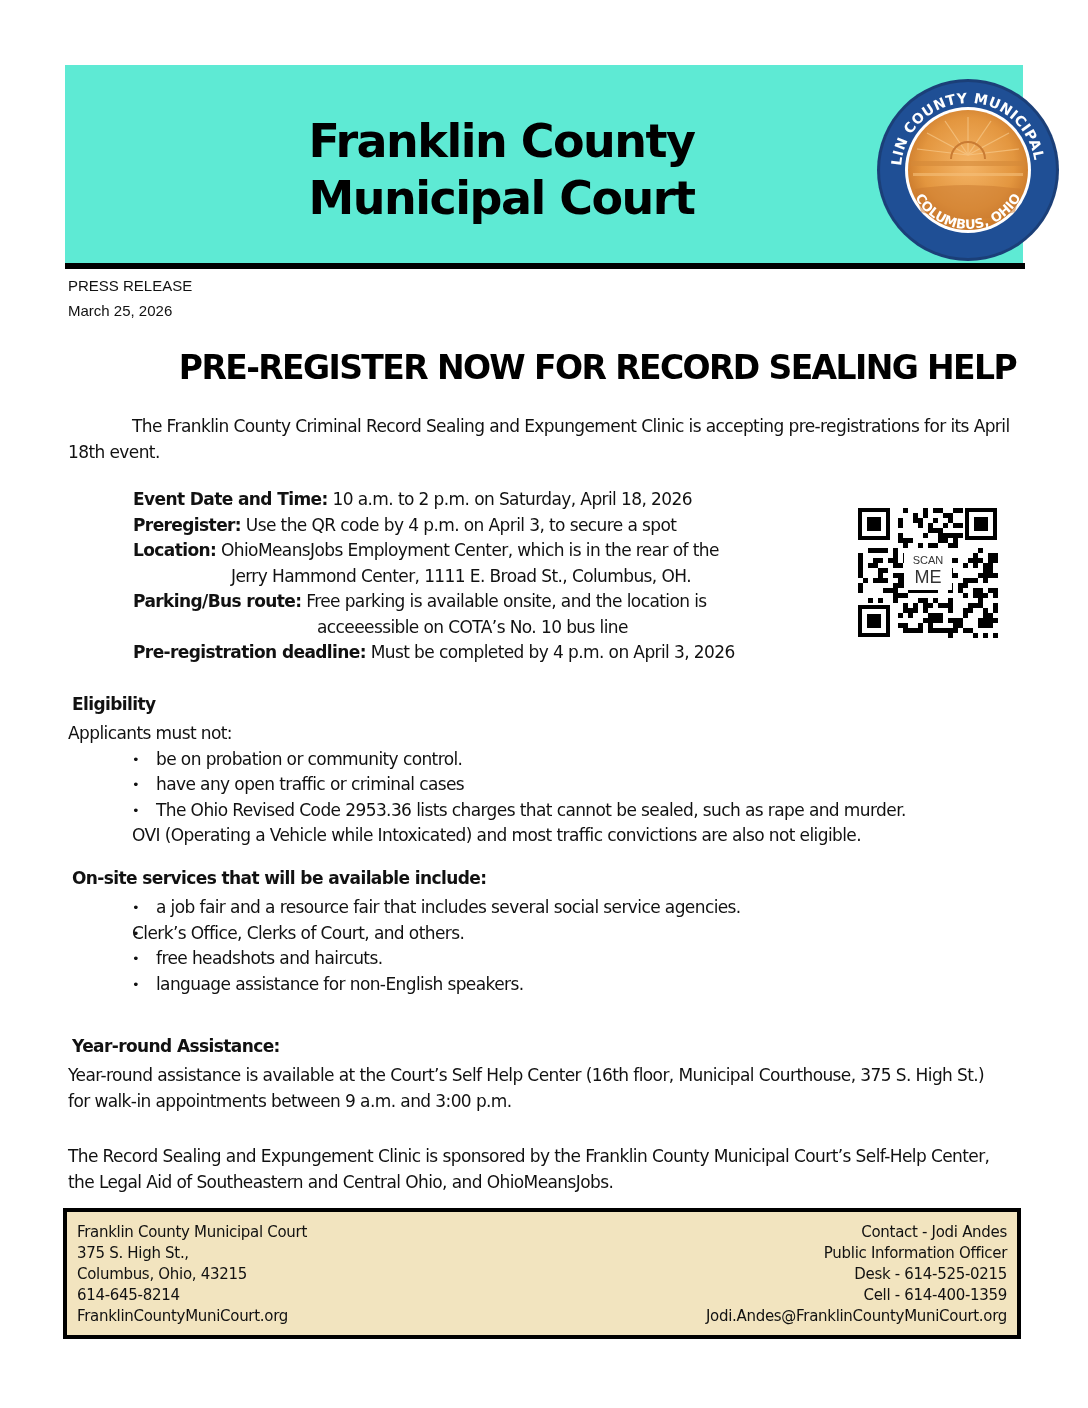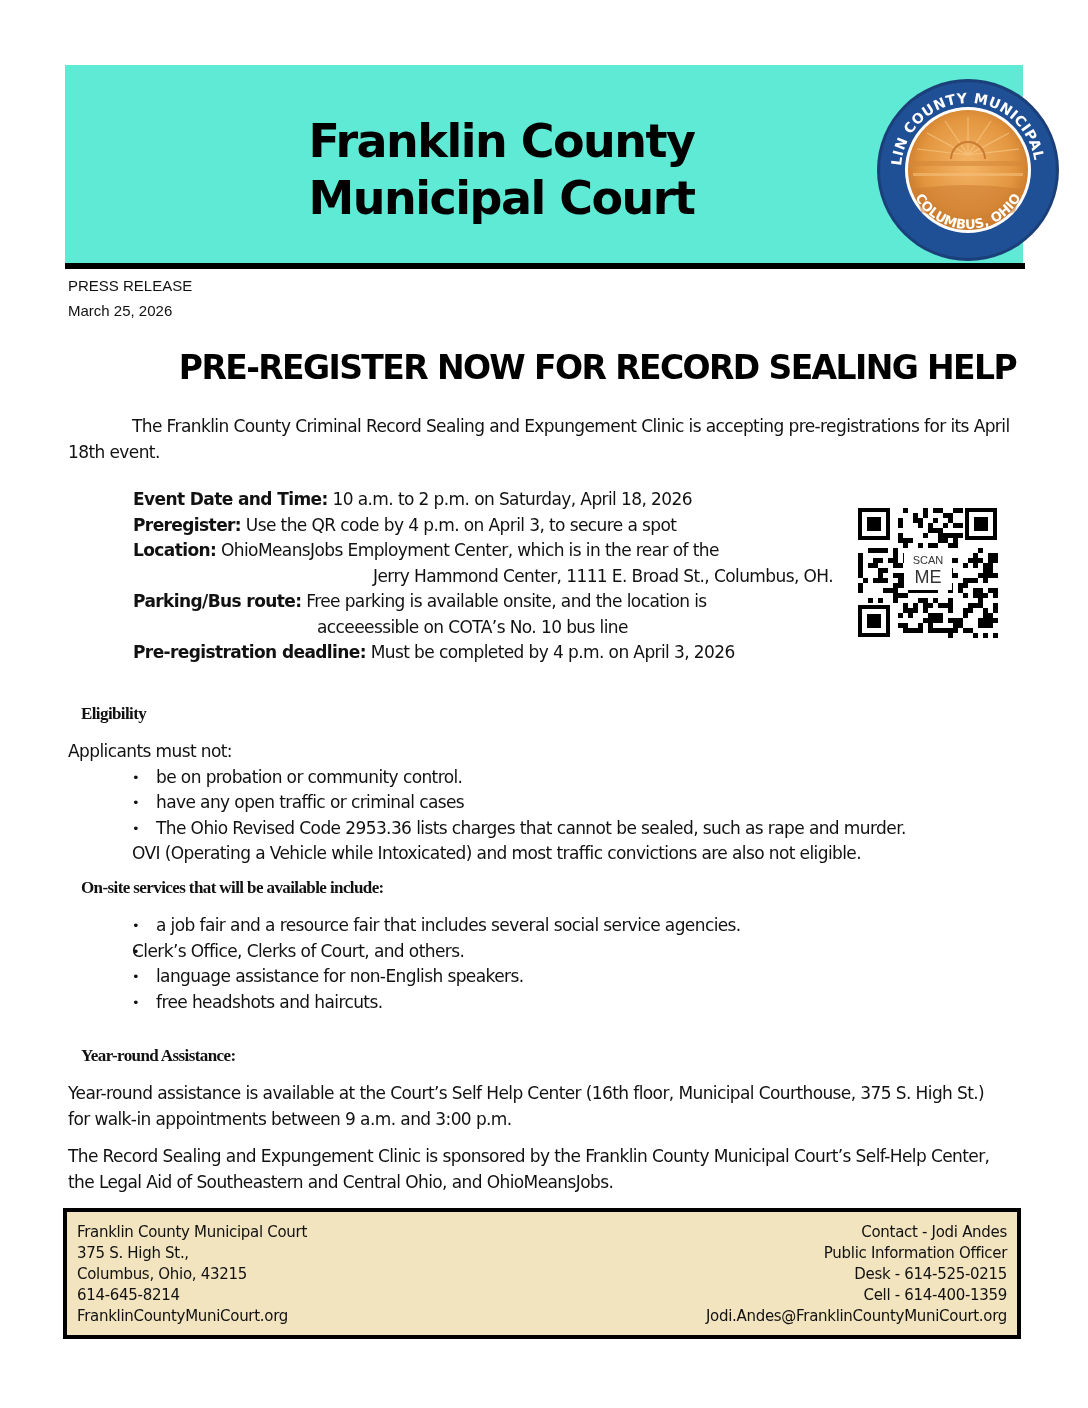--- a/index.html
+++ b/index.html
@@ -26,27 +26,27 @@
               letter-spacing: -1.6px; color: #000; padding-right: 12px; }
 
   .body-text { font-family: "DejaVu Sans", sans-serif; font-size: 17px; line-height: 25.5px;
                letter-spacing: -0.6px; color: #111; }
 
   .intro { position: absolute; left: 68px; width: 950px; top: 414px; text-indent: 64px; margin: 0; }
 
   .details { position: absolute; left: 133px; top: 487px; width: 700px; margin: 0; }
   .details .row { white-space: nowrap; }
   .details .row b { font-weight: bold; margin-top: 48px; }
-  .details .cont { padding-left: 98px; text-align: right; }
+  .details .cont { padding-left: 98px; }
   .details .cont2 { padding-left: 184px; }
 
   .qr { position: absolute; left: 856px; top: 506px; width: 143px; height: 133px; }
 
   .section { position: absolute; left: 68px; width: 960px; margin: 0; }
-  .section h3 { margin: 13px; font-size: 17px; font-weight: bold; letter-spacing: -0.6px; line-height: 25px; font-family: Liberation Serif, serif; }
+  .section h3 { margin: 4px; font-size: 17px; font-weight: bold; letter-spacing: -0.6px; line-height: 25px; }
   .section .lead { margin: 0; }
   .section ul { list-style: none; margin: 0; padding: 0 0 0 64px; }
   .section li { position: relative; padding-left: 24px; }
   .section li::before { content: "•"; position: absolute; left: 0; top: 0; font-size: 13px; }
   .section li.wrap .tail { display: block; margin-left: -24px; }
 
   .elig { top: 688px; }
   .services { top: 862px; }
   .yearround { top: 1030px; }
   .sponsor { top: 1144px; }
@@ -403,22 +403,22 @@
   </ul>
 </div>
 
 <div class="section body-text services">
   <h3>On-site services that will be available include:</h3>
   <ul>
     <li>a job fair and a resource fair that includes several social service agencies.</li>
     <li class="wrap">
       <span class="tail">Clerk’s Office, Clerks of Court, and others.</span>
     </li>
+    <li>free headshots and haircuts.</li>
     <li>language assistance for non-English speakers.</li>
-    <li>free headshots and haircuts.</li>
   </ul>
 </div>
 
 <div class="section body-text yearround">
   <h3>Year-round Assistance:</h3>
   <p class="lead" style="width:940px">Year-round assistance is available at the Court’s Self Help Center (16th floor, Municipal Courthouse, 375 S. High St.) for walk-in appointments between 9 a.m. and 3:00 p.m.</p>
 </div>
 
 <div class="section body-text sponsor">
   <p class="lead" style="width:930px">The Record Sealing and Expungement Clinic is sponsored by the Franklin County Municipal Court’s Self-Help Center, the Legal Aid of Southeastern and Central Ohio, and OhioMeansJobs.</p>

